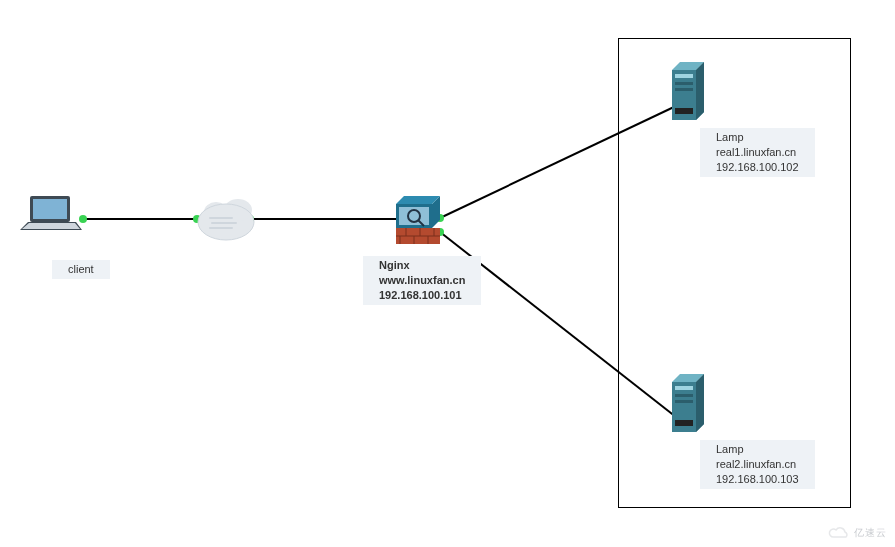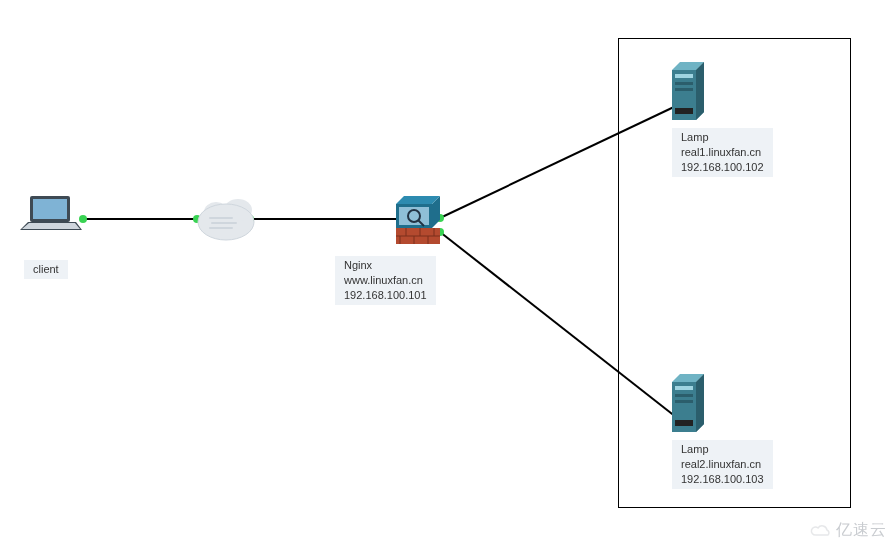--- a/index.html
+++ b/index.html
@@ -19,31 +19,32 @@
     }
     svg.wires {
       position: absolute;
       inset: 0;
       width: 895px;
       height: 547px;
     }
     .node-label {
       position: absolute;
       background: #eef2f6;
-      padding: 2px 9px;
+      padding: 2px 16px;
       line-height: 1.35;
       white-space: nowrap;
       font-size: 11px;
       color: #333;
+      margin-left: 28px;
     }
     .watermark {
       position: absolute;
       right: 8px;
       bottom: 6px;
-      font-size: 16px;
+      font-size: 10px;
       color: #c9ccd0;
       display: flex;
       align-items: center;
       gap: 4px;
       letter-spacing: 1px;
       justify-content: flex-end;
     }
     .watermark svg { opacity: .45; }
     .group-box {
       position: absolute;
@@ -136,21 +137,21 @@
       <rect x="3" y="20" width="18" height="3" fill="#2b5e6c"></rect>
       <rect x="3" y="26" width="18" height="3" fill="#2b5e6c"></rect>
       <rect x="3" y="46" width="18" height="6" fill="#222"></rect>
     </g>
   </svg>
 
   <div class="node-label" style="left:24px; top:260px;">
     <span>client</span>
   </div>
 
-  <div class="node-label" style="left:335px; top:256px;">
+  <div class="node-label" style="left:335px; top:256px;font-weight:bold;">
     <span>Nginx</span><br>
     <span>www.linuxfan.cn</span><br>
     <span>192.168.100.101</span>
   </div>
 
   <div class="node-label" style="left:672px; top:128px;">
     <span>Lamp</span><br>
     <span>real1.linuxfan.cn</span><br>
     <span>192.168.100.102</span>
   </div>

